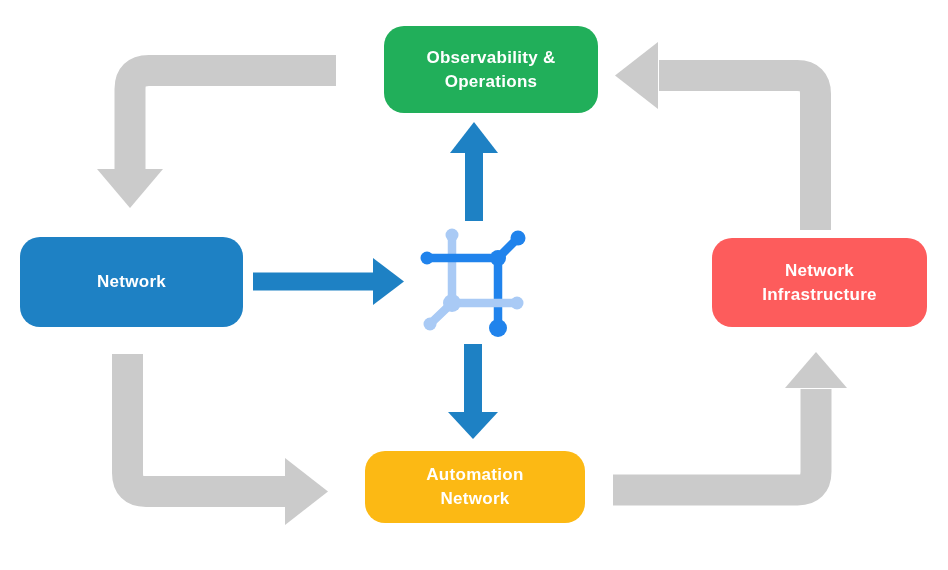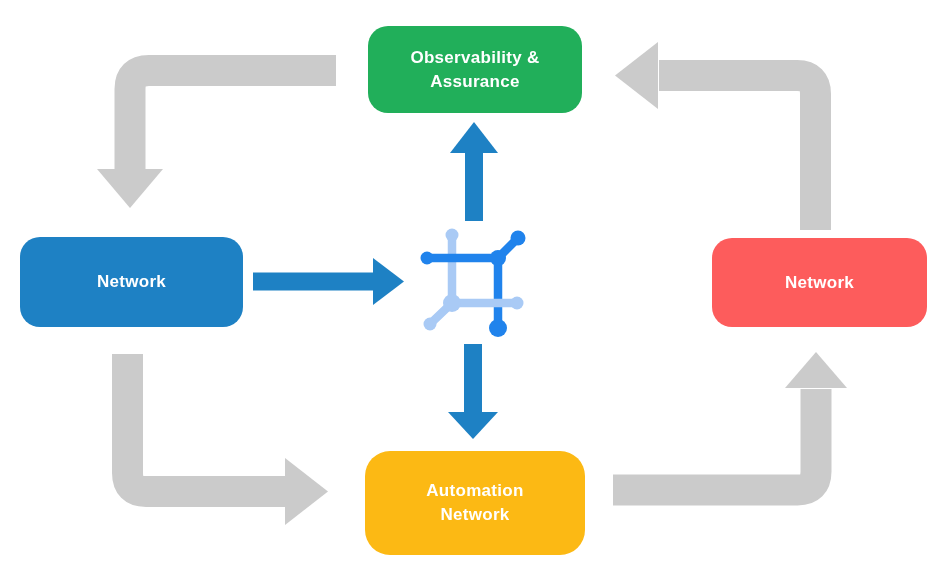--- a/index.html
+++ b/index.html
@@ -33,21 +33,21 @@
     color: #ffffff;
     font-size: 17px;
     font-weight: 700;
     letter-spacing: 0.3px;
     line-height: 24px;
   }
   .node span { display: block; }
   .node-observability { left: 368px; top: 26px;  width: 214px; height: 87px; }
   .node-operations    { left: 20px;  top: 237px; width: 223px; height: 90px; }
   .node-infrastructure{ left: 712px; top: 238px; width: 215px; height: 89px; }
-  .node-automation    { left: 365px; top: 451px; width: 220px; height: 104px; border-radius: 25px; }
+  .node-automation    { left: 365px; top: 451px; width: 220px; height: 72px; }
 </style>
 </head>
 <body>
 
 <div class="canvas">
 
   <svg class="arrow-layer" width="948" height="570" viewBox="0 0 948 570" xmlns="http://www.w3.org/2000/svg">
 
     <g>
       <path d="M 336 70.5 L 149 70.5 Q 130 70.5 130 89 L 130 171" fill="none" stroke-width="31" stroke="#CBCBCB"></path>
@@ -95,31 +95,32 @@
       <circle cx="83" cy="33" r="8" fill="#2083EC"></circle>
       <circle cx="83" cy="103" r="9" fill="#2083EC"></circle>
 
       <path d="M 37 78 L 102 78 M 37 78 L 15 99" fill="none" stroke-width="8.5" stroke-linecap="round" stroke="#A9CAF5"></path>
       <circle cx="37" cy="78" r="9" fill="#A9CAF5"></circle>
       <circle cx="102" cy="78" r="6.5" fill="#A9CAF5"></circle>
       <circle cx="15" cy="99" r="6.5" fill="#A9CAF5"></circle>
     </g>
   </svg>
 
-  <div class="node node-observability" style="background-color: rgb(33, 175, 90);">
+  <div class="node node-observability" style="background-color: rgb(33, 175, 90); margin-left: 16px;">
     <span>Observability &amp;</span>
-    <span>Assurance</span>
+    <span>Operations</span>
   </div>
 
   <div class="node node-operations" style="background-color: rgb(30, 129, 196);">
     <span>Network</span>
   </div>
 
   <div class="node node-infrastructure" style="background-color: rgb(253, 92, 92);">
     <span>Network</span>
+    <span>Infrastructure</span>
   </div>
 
   <div class="node node-automation" style="background-color: rgb(252, 185, 20);">
     <span>Automation</span>
     <span>Network</span>
   </div>
 
 </div>
 
 </body></html>

